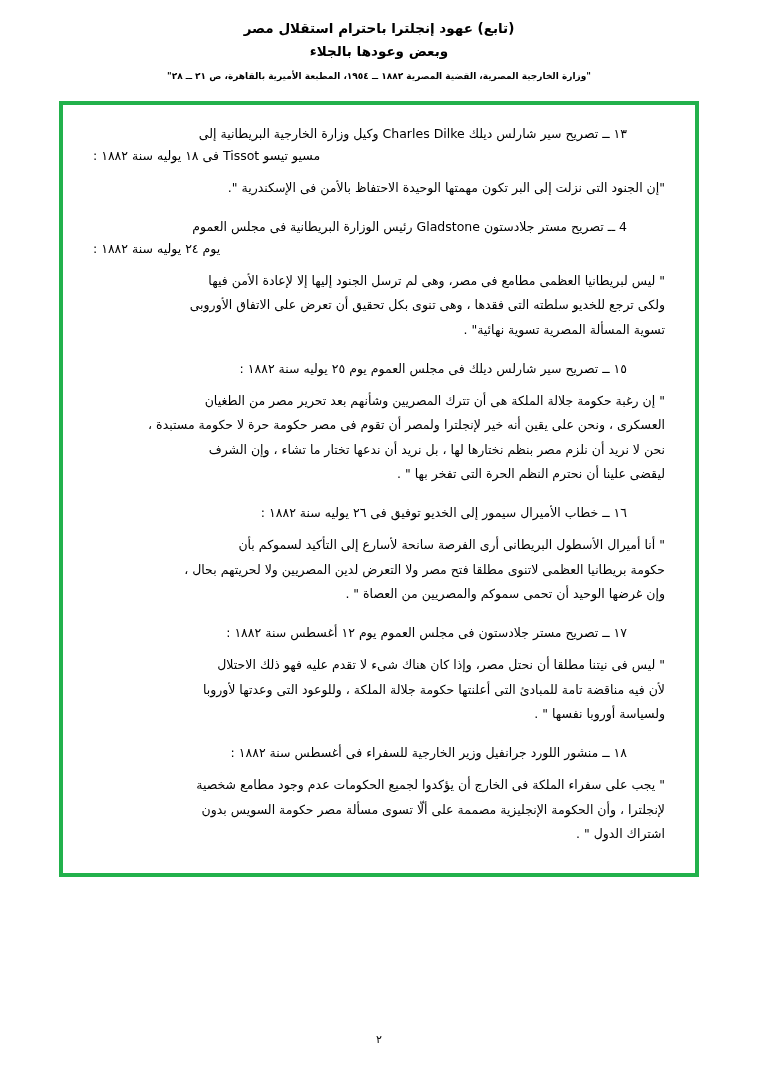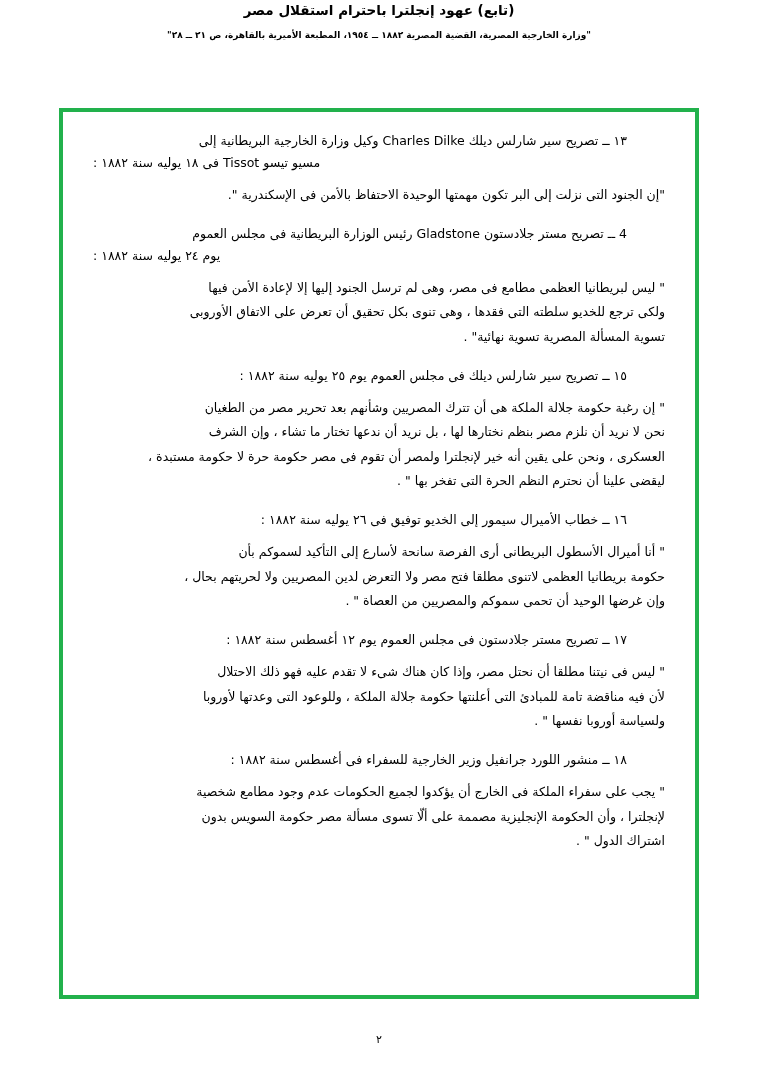--- a/index.html
+++ b/index.html
@@ -17,20 +17,21 @@
   }
   .page {
     width: 758px;
     height: 1078px;
     position: relative;
     box-sizing: border-box;
     padding: 0;
   }
   .header {
     text-align: center;
+    padding-top: 18px;
   }
   .header-title {
     font-size: 13.5px;
     font-weight: bold;
     letter-spacing: 0.2px;
     line-height: 1.55;
     direction: rtl;
   }
   .header-sub {
     font-size: 13.5px;
@@ -41,24 +42,24 @@
   }
   .header-source {
     font-size: 9px;
     font-weight: bold;
     margin-top: 9px;
     direction: rtl;
     letter-spacing: 0;
   }
   .frame {
     position: absolute;
-    top: 108px;
+    top: 101px;
     right: 59px;
     left: 59px;
-    height: 891px;
+    height: 776px;
     border: 4px solid #22b14c;
     box-sizing: border-box;
     background: #ffffff;
   }
   .frame-inner {
     padding: 18px 30px 10px 30px;
     direction: rtl;
   }
   .entry {
     margin-bottom: 8px;
@@ -103,20 +104,21 @@
     direction: rtl;
   }
 </style>
 </head>
 <body>
 
 <div class="page">
 
   <div class="header">
     <div class="header-title">(تابع) عهود إنجلترا باحترام استقلال مصر</div>
+    <div class="header-sub">وبعض وعودها بالجلاء</div>
     <div class="header-source">"وزارة الخارجية المصرية، القضية المصرية ١٨٨٢ ــ ١٩٥٤، المطبعة الأميرية بالقاهرة، ص ٢١ ــ ٢٨"</div>
   </div>
 
   <div class="frame">
     <div class="frame-inner">
 
       <div class="entry">
         <div class="entry-head">١٣ ــ تصريح سير شارلس ديلك Charles Dilke وكيل وزارة الخارجية البريطانية إلى</div>
         <div class="entry-head-cont">مسيو تيسو Tissot فى ١٨ يوليه سنة ١٨٨٢ :</div>
         <div class="entry-quote">
@@ -135,22 +137,22 @@
           <span class="q-last">تسوية المسألة المصرية تسوية نهائية" .</span>
         </div>
       </div>
 
       <div class="spacer-md"></div>
 
       <div class="entry">
         <div class="entry-head">١٥ ــ تصريح سير شارلس ديلك فى مجلس العموم يوم ٢٥ يوليه سنة ١٨٨٢ :</div>
         <div class="entry-quote">
           <span class="q-line">" إن رغبة حكومة جلالة الملكة هى أن تترك المصريين وشأنهم بعد تحرير مصر من الطغيان</span>
+          <span class="q-line">العسكرى ، ونحن على يقين أنه خير لإنجلترا ولمصر أن تقوم فى مصر حكومة حرة لا حكومة مستبدة ،</span>
           <span class="q-line">نحن لا نريد أن نلزم مصر بنظم نختارها لها ، بل نريد أن ندعها تختار ما تشاء ، وإن الشرف</span>
-          <span class="q-line">العسكرى ، ونحن على يقين أنه خير لإنجلترا ولمصر أن تقوم فى مصر حكومة حرة لا حكومة مستبدة ،</span>
           <span class="q-last">ليقضى علينا أن نحترم النظم الحرة التى تفخر بها " .</span>
         </div>
       </div>
 
       <div class="spacer-md"></div>
 
       <div class="entry">
         <div class="entry-head">١٦ ــ خطاب الأميرال سيمور إلى الخديو توفيق فى ٢٦ يوليه سنة ١٨٨٢ :</div>
         <div class="entry-quote">
           <span class="q-line">" أنا أميرال الأسطول البريطانى أرى الفرصة سانحة لأسارع إلى التأكيد لسموكم بأن</span>

